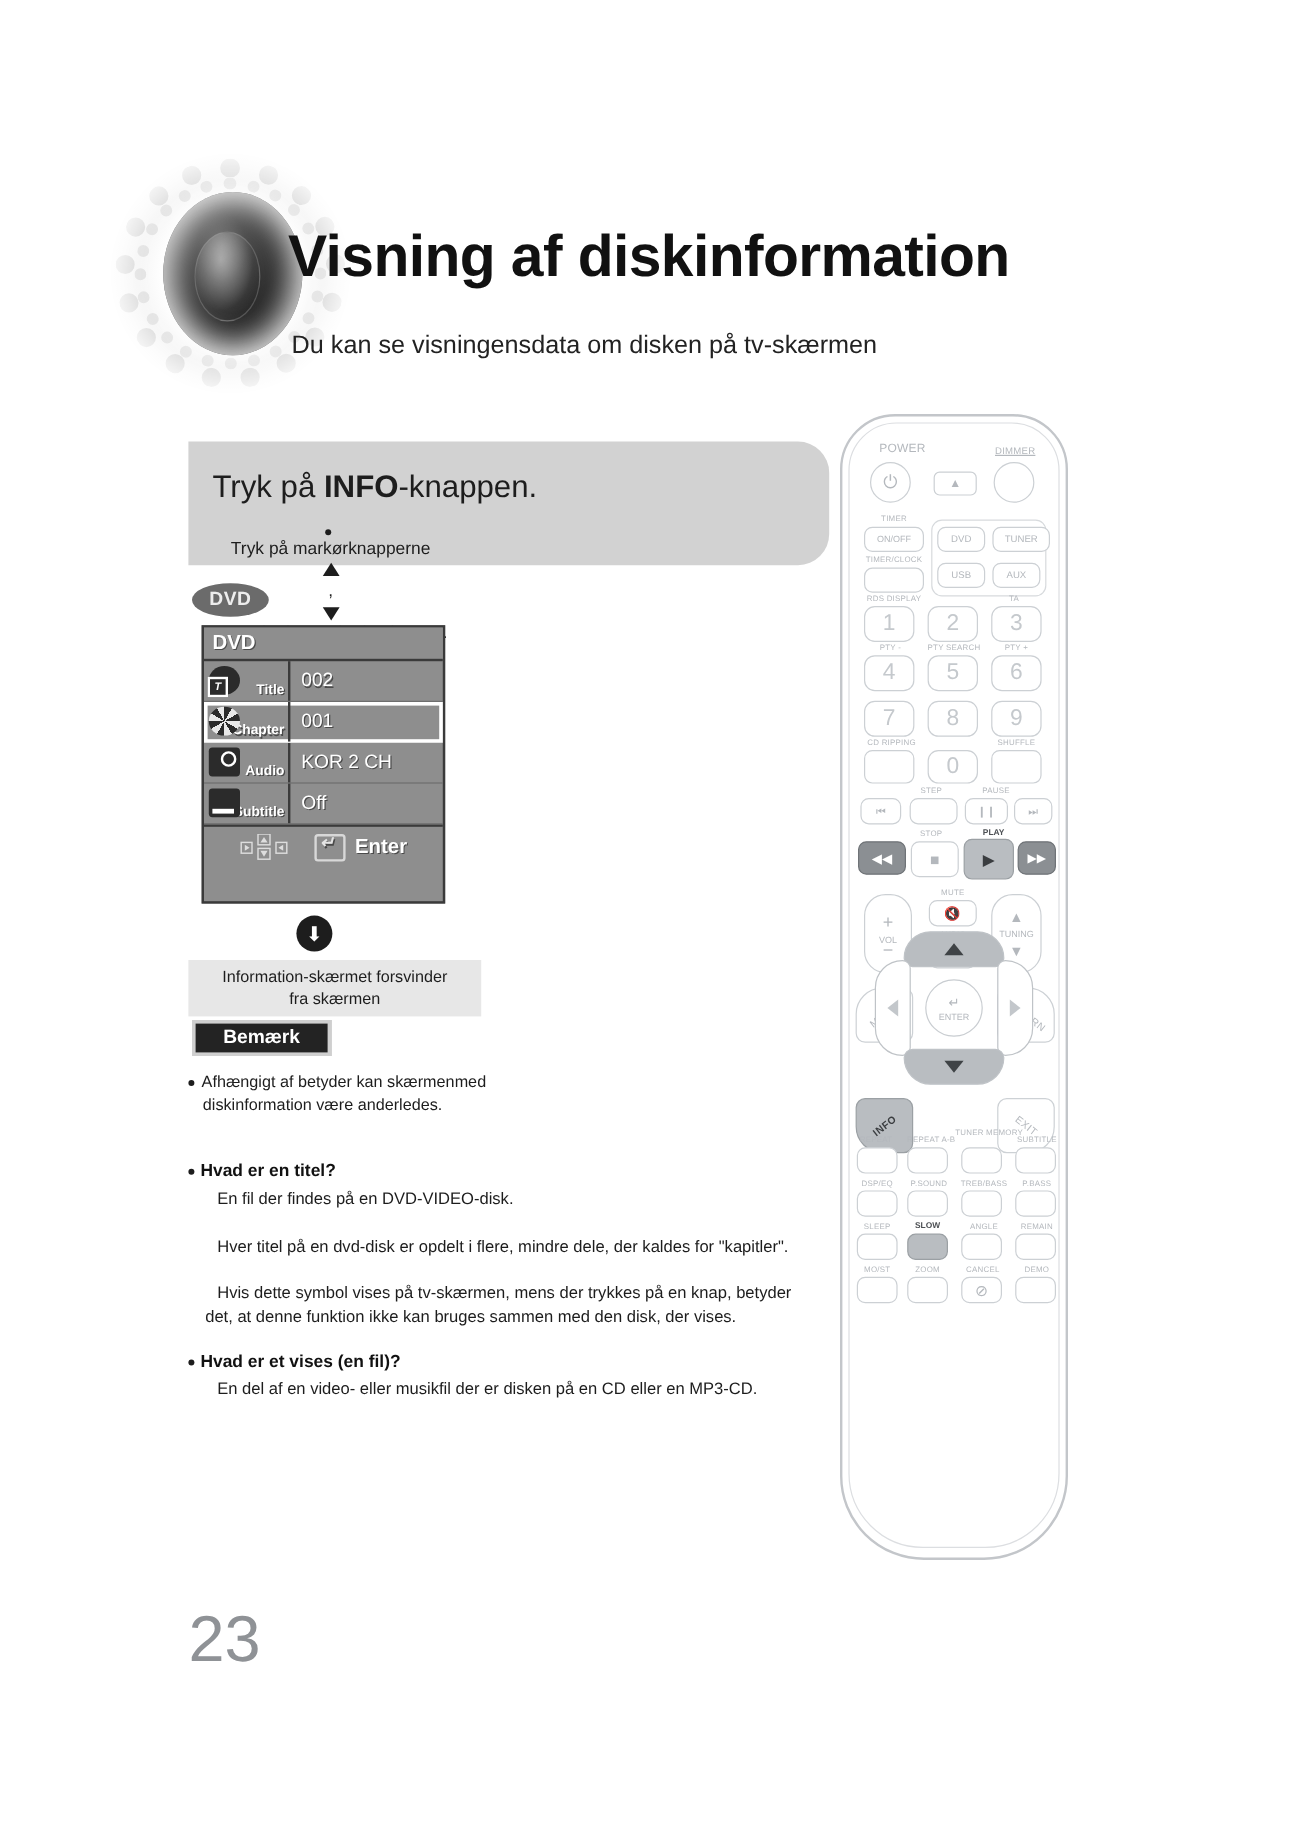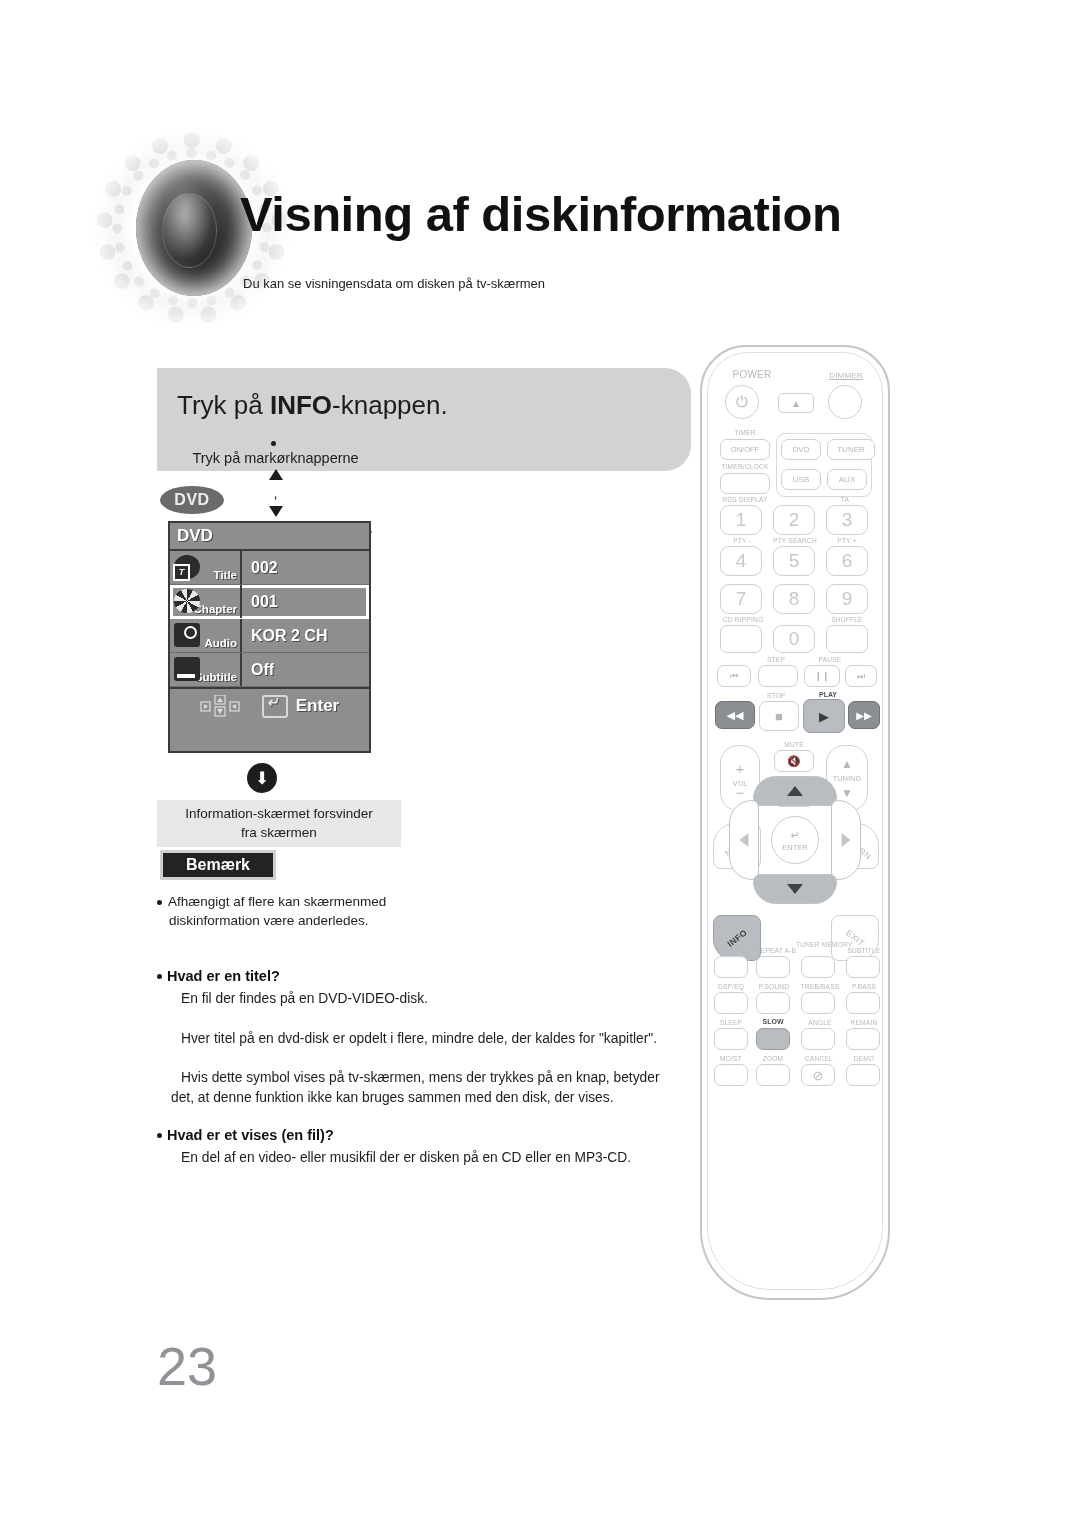--- a/index.html
+++ b/index.html
@@ -43,21 +43,21 @@
     position:absolute;left:-10px;top:-10px;width:220px;height:220px;border-radius:50%;
     box-shadow:0 0 30px 22px #ffffff inset;
   }
   .page-title{
     position:absolute;left:240px;top:186px;
     font-size:49px;font-weight:bold;letter-spacing:-0.5px;color:#111;
     white-space:nowrap;
   }
   .page-subtitle{
     position:absolute;left:243px;top:276px;
-    font-size:13px;color:#222;white-space:nowrap;
+    font-size:21px;color:#222;white-space:nowrap;
   }
 
   
   .instruction-box{
     position:absolute;left:157px;top:368px;width:534px;height:103px;
     background:#d2d2d2;border-radius:0 26px 26px 0;
   }
   .instruction-title{
     position:absolute;left:20px;top:22px;font-size:26px;color:#1d1d1d;white-space:nowrap;
   }
@@ -93,21 +93,21 @@
   .osd-row .lbl{
     width:72px;border-right:2px solid #3a3a3a;display:flex;align-items:flex-end;
     padding:0 0 3px 3px;box-sizing:border-box;position:relative;
   }
   .osd-row .lbl span{
     color:#fff;font-size:11.5px;font-weight:bold;text-shadow:1px 1px 0 #4a4a4a;
     margin-left:auto;padding-right:3px;
   }
   .osd-row .val{
     flex:1;display:flex;align-items:center;padding-left:9px;
-    color:#ffffff;font-size:16px;font-weight:bold;text-shadow:1px 1px 0 #4a4a4a;
+    color:#ffffff;font-size:16px;font-weight:normal;text-shadow:1px 1px 0 #4a4a4a;
   }
   .osd-row.selected{
     outline:3px solid #ffffff;outline-offset:-3px;z-index:3;
   }
   .osd-foot{
     height:34px;display:flex;align-items:center;justify-content:center;gap:22px;
     border-top:2px solid #3a3a3a;
     color:#ffffff;font-size:17px;font-weight:bold;text-shadow:1px 1px 0 #4a4a4a;
   }
   
@@ -298,21 +298,21 @@
   </div>
 
   <div class="down-arrow">⬇</div>
   <div class="note-box">
     <span>Information-skærmet forsvinder</span>
     <span>fra skærmen</span>
   </div>
 
   <div class="bemark">Bemærk</div>
   <div class="bemark-note">
-    <span class="dot"></span><span>Afhængigt af flere kan skærmenmed</span>
+    <span class="dot"></span><span>Afhængigt af betyder kan skærmenmed</span>
     <span class="ln2">diskinformation være anderledes.</span>
   </div>
 
   <div class="qa">
     <p class="qa-q">
       <span class="dot"></span>
         <span>Hvad er en titel?</span>
     </p>
     <p class="qa-a">En fil der findes på en DVD-VIDEO-disk.</p>
 

